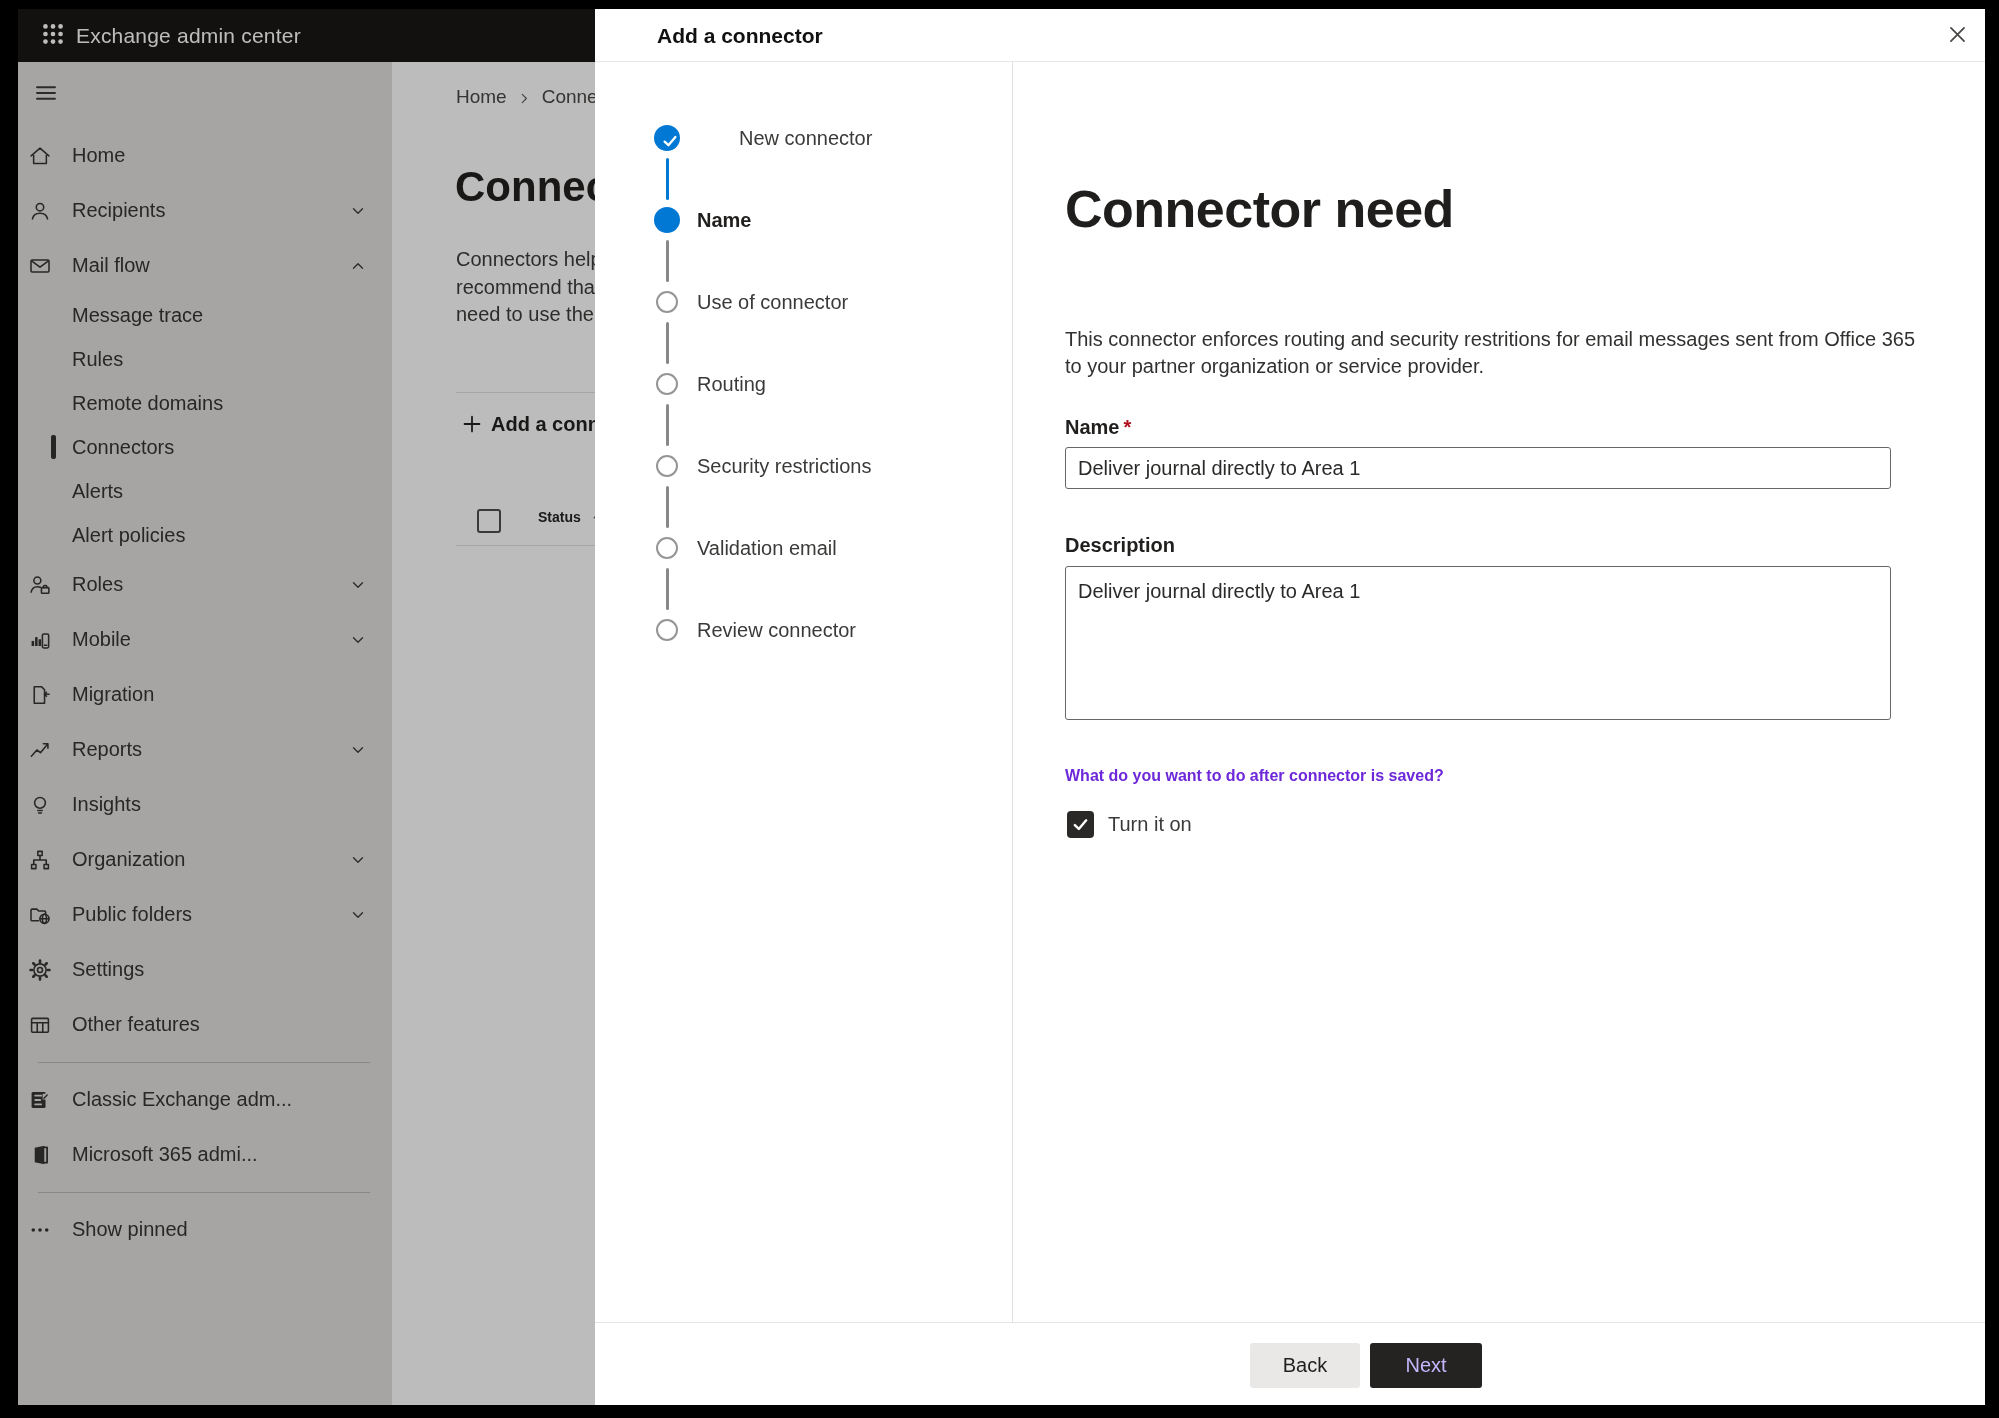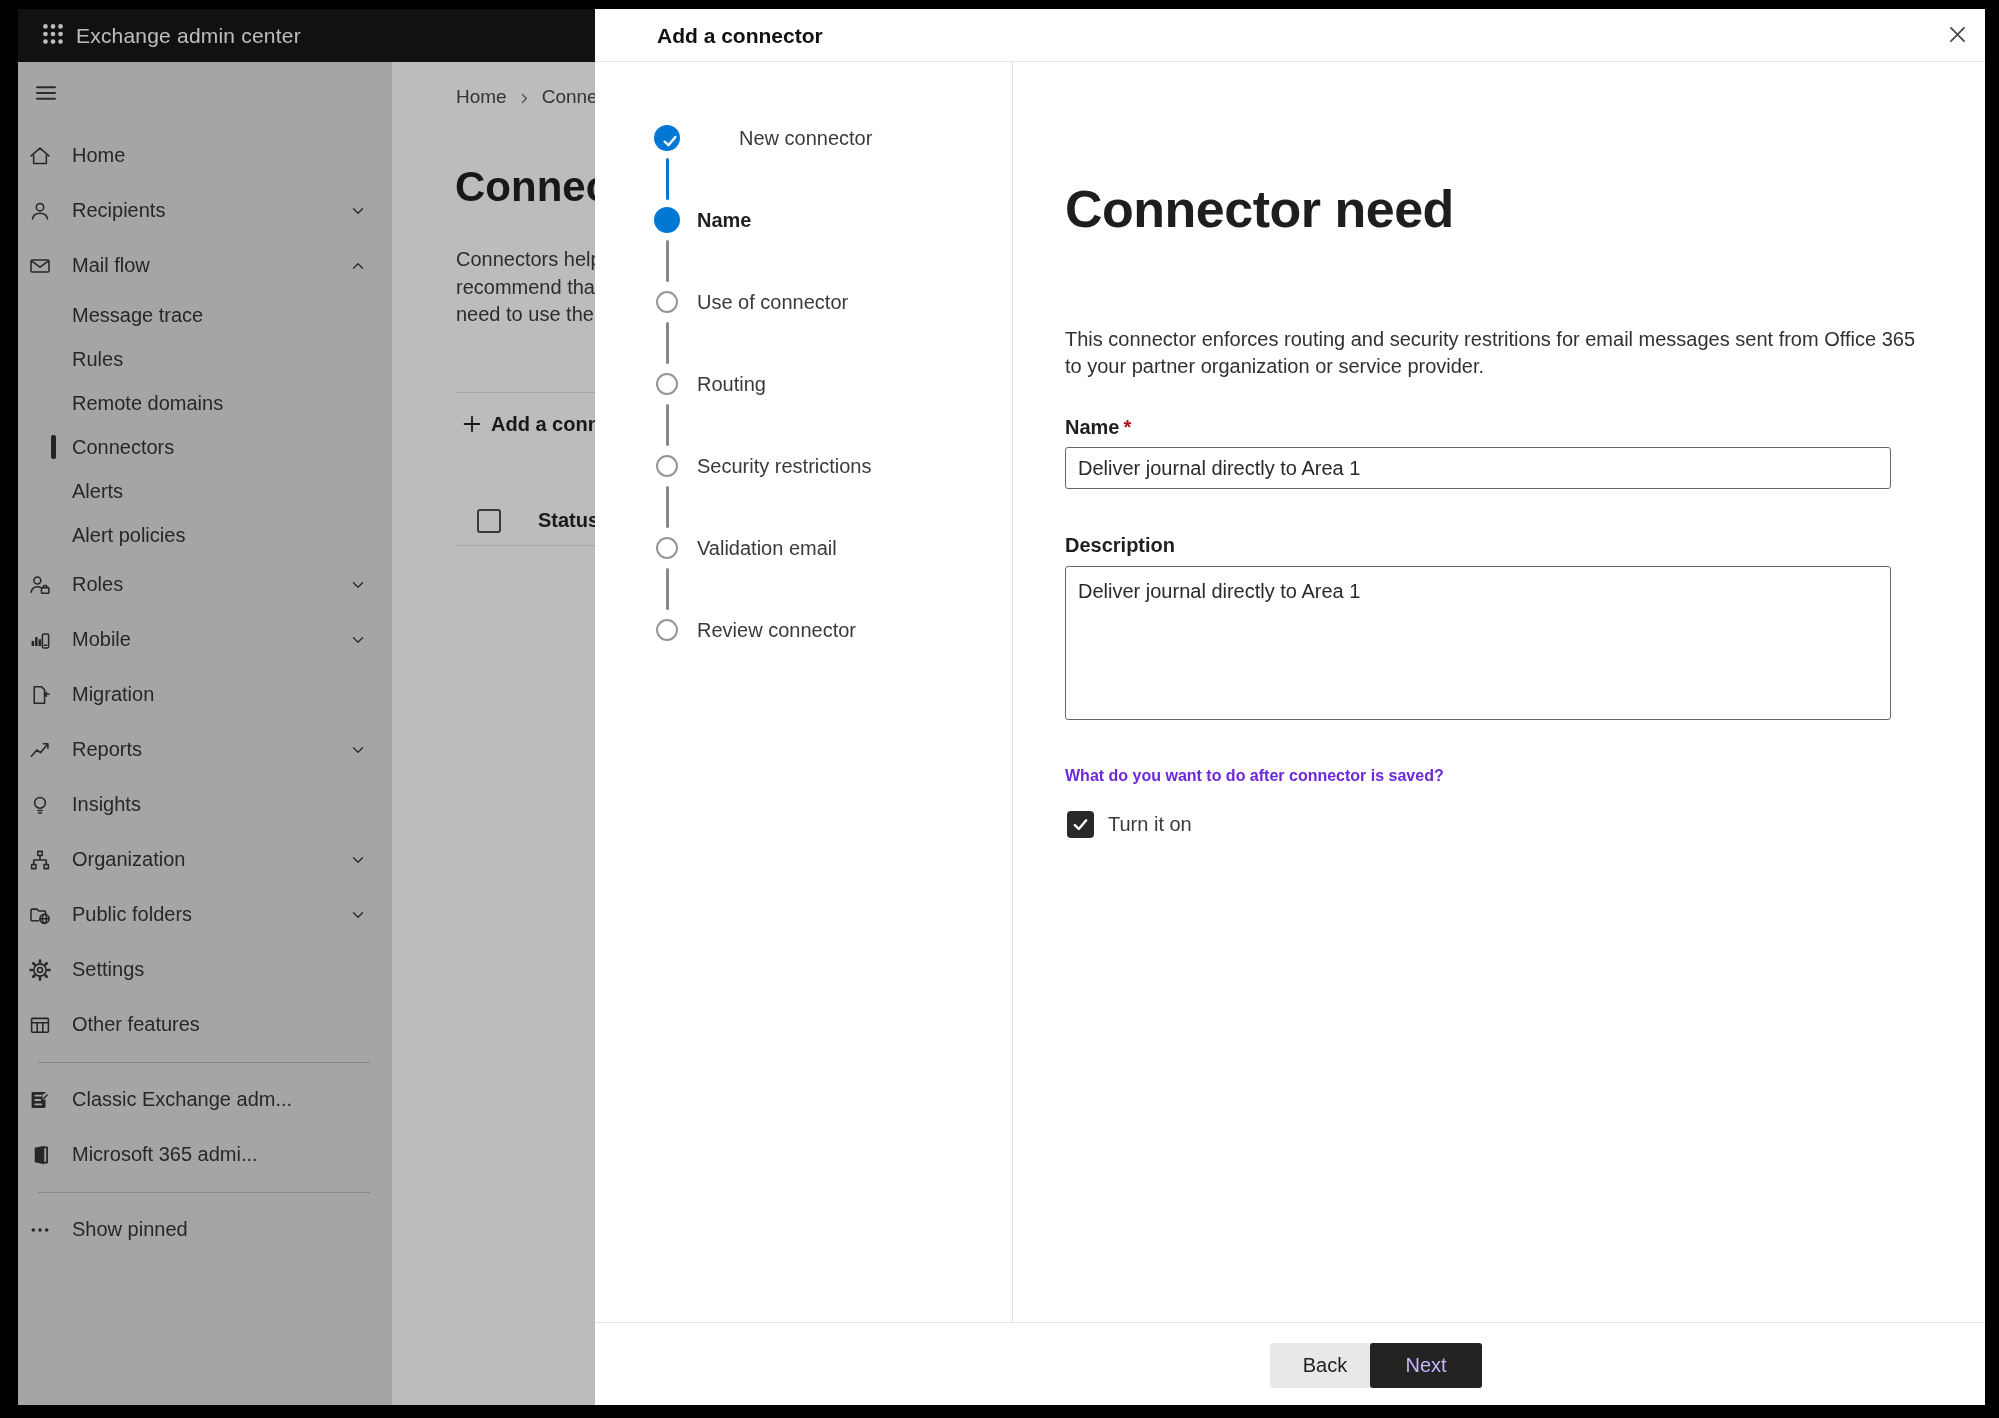--- a/index.html
+++ b/index.html
@@ -42,21 +42,21 @@
   .page-title{position:absolute;left:63px;top:101px;font-size:42px;font-weight:700;color:#201f1e;white-space:nowrap;}
   .page-desc{position:absolute;left:64px;top:184px;font-size:20px;line-height:27.5px;color:#3b3a39;}
   .page-desc div{white-space:nowrap;}
   .page-divider{position:absolute;left:64px;right:0;top:330px;height:1px;background:#e3e1df;}
   .add-btn{position:absolute;left:69px;top:347px;height:30px;display:flex;align-items:center;cursor:pointer;}
   .add-btn .plus{width:22px;height:22px;color:#201f1e;margin-right:8px;}
   .add-btn .plus svg{width:22px;height:22px;display:block;}
   .add-btn-label{font-size:20px;font-weight:600;color:#201f1e;white-space:nowrap;}
   .list-header{position:absolute;left:0;right:0;top:446px;height:30px;}
   .row-checkbox{position:absolute;left:85px;top:1px;width:20px;height:20px;border:2px solid #4f4d4b;border-radius:3px;background:transparent;cursor:pointer;}
-  .status-label{position:absolute;left:146px;top:1px;font-size:20px;font-weight:600;color:#242322;}
+  .status-label{position:absolute;left:146px;top:1px;font-size:14px;font-weight:600;color:#242322;}
   .sort-icon{position:absolute;left:197px;top:3px;width:16px;height:16px;color:#484644;}
   .sort-icon svg{width:16px;height:16px;display:block;}
   .page-divider2{position:absolute;left:64px;right:0;top:483px;height:1px;background:#e3e1df;}
 
   
   .overlay{position:absolute;inset:0;background:rgba(8,8,8,0.27);z-index:10;}
 
   
   .modal{position:absolute;left:577px;top:0;width:1390px;height:1396px;background:#fff;z-index:20;}
   .modal-header{position:absolute;left:0;top:0;width:100%;height:53px;border-bottom:1px solid #e8e6e4;box-sizing:border-box;}
@@ -86,21 +86,21 @@
   .desc-textarea{position:absolute;left:470px;top:557px;width:800px;height:130px;border:1.5px solid #696765;border-radius:3px;font-family:inherit;font-size:20px;color:#2b2a29;padding:11px 12px;outline:none;background:#fff;resize:none;line-height:26px;}
   .question-label{position:absolute;left:470px;top:758px;font-size:16px;font-weight:700;color:#6d28d9;white-space:nowrap;text-align:center;}
   .check-row{position:absolute;left:472px;top:802px;display:flex;align-items:center;}
   .checkbox-checked{width:27px;height:27px;background:#2b2927;border-radius:4px;position:relative;cursor:pointer;flex:none;}
   .checkbox-checked svg{position:absolute;left:3px;top:3px;width:21px;height:21px;}
   .check-label{margin-left:14px;font-size:20px;color:#3b3a39;white-space:nowrap;}
 
   
   .modal-footer-line{position:absolute;left:0;top:1313px;width:100%;height:1px;background:#e6e4e2;}
   .btn{position:absolute;top:1334px;height:45px;border:none;border-radius:3px;font-family:inherit;font-size:20px;cursor:pointer;}
-  .btn-back{left:675px;width:110px;background:#e9e8e7;color:#201f1e;}
+  .btn-back{left:655px;width:110px;background:#e9e8e7;color:#201f1e;}
   .btn-next{left:775px;width:112px;background:#252321;color:#c4b5fd;}
 </style>
 </head>
 <body>
 
 <div class="screen">
 
   <div class="topbar">
     <div class="waffle-btn">
       <span><svg viewBox="0 0 20 20" fill="none" stroke="none" stroke-width="1.3" stroke-linecap="round" stroke-linejoin="round" width="100%" height="100%">

